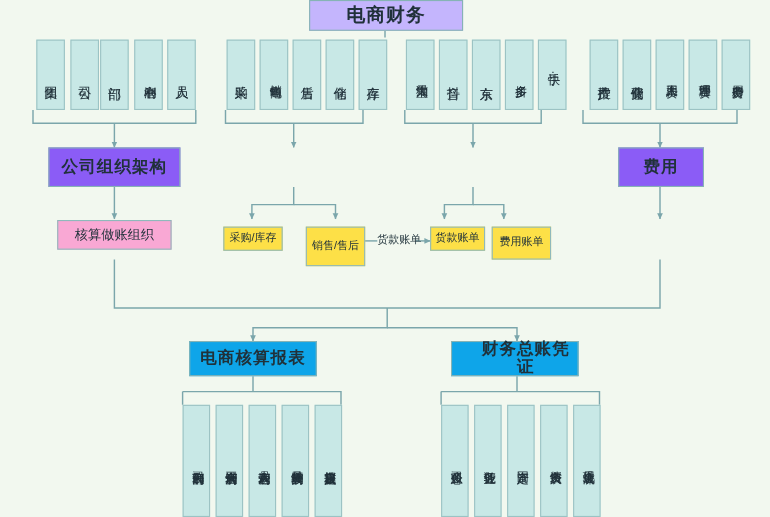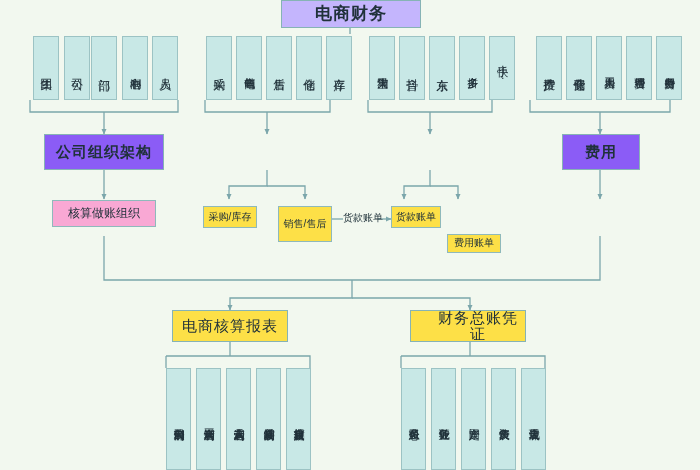--- a/index.html
+++ b/index.html
@@ -71,22 +71,22 @@
     background: #f9a8d4;
     border: 1px solid #8fb9bb;
   }
   .small-box {
     font-size: 10px;
     background: #fde047;
     border: 1px solid #8fb9bb;
   }
   .report-box {
     font-size: 15px;
-    font-weight: 400;
-    background: #fde047;
+    font-weight: 700;
+    background: #0ea5e9;
     border: 1px solid #86b3b5;
     letter-spacing: 1px;
   }
   .plain-label {
     position: absolute;
     font-size: 10px;
     color: #22343c;
     white-space: nowrap;
     background: transparent;
   }
@@ -171,21 +171,21 @@
   <div class="plain-label" style="left:343px; top:211px;">货款账单</div>
 
   <div class="box vbox vbox-sm" style="left:369px; top:36px; width:26px; height:64px;">淘宝天猫</div>
   <div class="box vbox" style="left:399px; top:36px; width:26px; height:64px;">抖音</div>
   <div class="box vbox" style="left:429px; top:36px; width:26px; height:64px;">京东</div>
   <div class="box vbox vbox-sm" style="left:459px; top:36px; width:26px; height:64px;">拼多多</div>
   <div class="box vbox vbox-sm" style="left:489px; top:36px; width:26px; height:64px;">快手..</div>
 
 
   <div class="box small-box" style="left:391px; top:206px; width:50px; height:22px;">货款账单</div>
-  <div class="box small-box" style="left:447px; top:206px; width:54px; height:19px;margin-top:28px;">费用账单</div>
+  <div class="box small-box" style="left:447px; top:206px; width:54px; height:30px;">费用账单</div>
 
   <div class="box vbox" style="left:536px; top:36px; width:26px; height:64px;">推广费</div>
   <div class="box vbox" style="left:566px; top:36px; width:26px; height:64px;">仓储费</div>
   <div class="box vbox vbox-sm" style="left:596px; top:36px; width:26px; height:64px;">人工费用</div>
   <div class="box vbox vbox-sm" style="left:626px; top:36px; width:26px; height:64px;">管理费用</div>
   <div class="box vbox vbox-sm" style="left:656px; top:36px; width:26px; height:64px;">财务费用</div>
 
   <div class="box cat-box" style="left:562px; top:134px; width:78px; height:36px;">费用</div>
 
 

